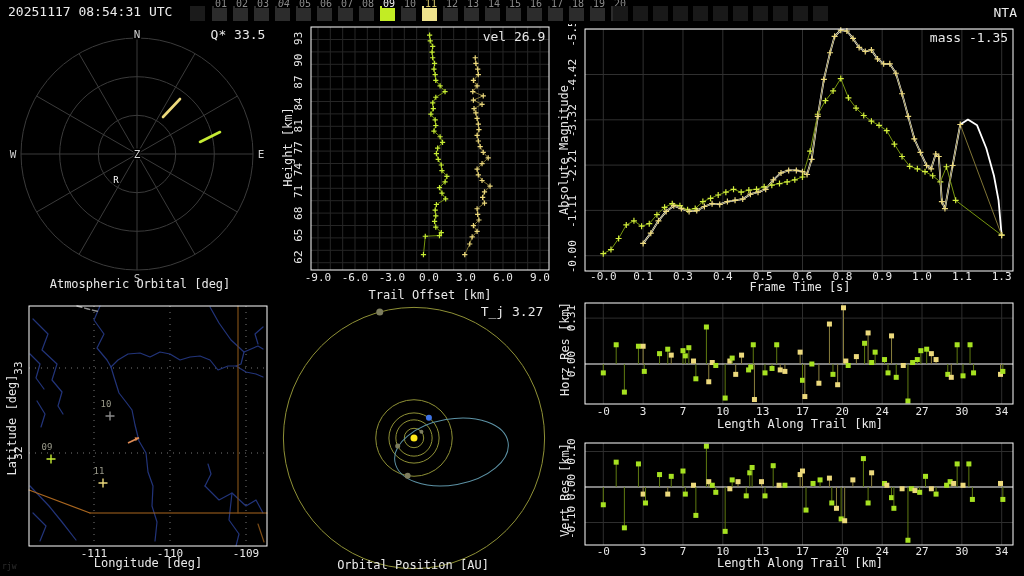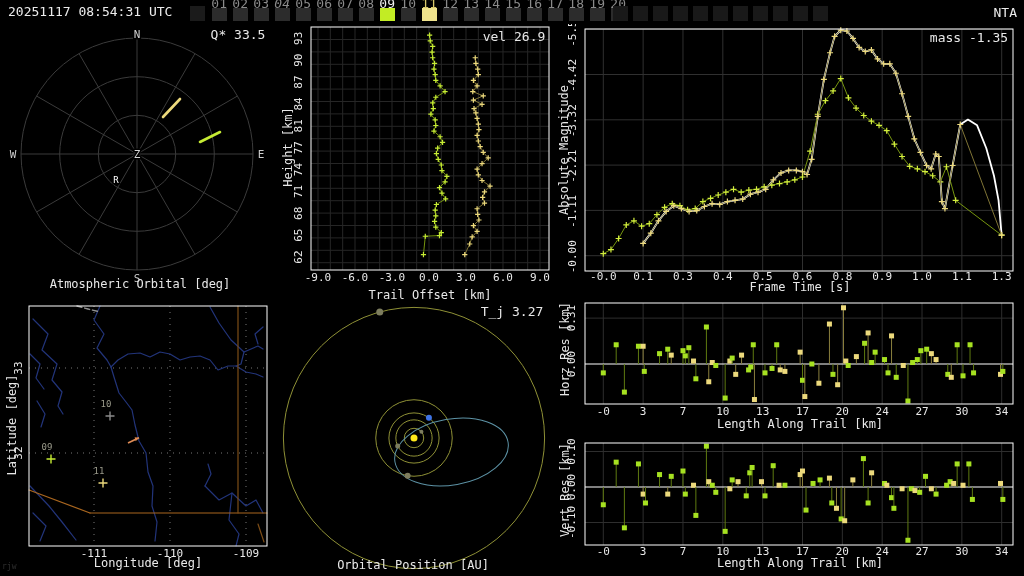--- a/index.html
+++ b/index.html
@@ -6,21 +6,21 @@
   body{width:1024px;height:576px;position:relative;overflow:hidden;
        font-family:"DejaVu Sans Mono",monospace;color:#e8e8e8;}
   .cl{position:absolute;transform:translate(-50%,-50%);white-space:nowrap;
       font-size:13px;color:#e8e8e8;}
   .cl.t12{font-size:12px;}
   .rot{transform:translate(-50%,-50%) rotate(-90deg);}
   #topbar{position:absolute;left:0;top:0;width:1024px;height:24px;}
   #timestamp{position:absolute;left:8px;top:4px;font-size:13px;color:#ececec;}
   #network-label{position:absolute;right:7px;top:5px;font-size:13px;color:#ececec;}
   .sbox{position:absolute;top:6px;width:15px;height:15px;background:#2c2c2c;}
-  .sbox .bl{position:absolute;top:-6px;right:-1px;font-size:13px;line-height:8px;
+  .sbox .bl{position:absolute;top:-6px;right:-1px;font-size:10px;line-height:8px;
       color:#8a8a8a;background:#000;padding:0 1px;text-align:right;}
   .sbox.blank{background:#1b1b1b;}
   .sbox.trail{background:#191919;}
   .sbox.green{background:#c2ec24;}
   .sbox.green .bl{color:#efefef;}
   .sbox.yellow{background:#efe28c;}
   .sbox.yellow .bl{color:#d8c86a;}
   #watermark{position:absolute;left:2px;top:562px;font-size:8px;color:#2e2e2e;}
   svg{position:absolute;display:block;}
   svg text{font-family:"DejaVu Sans Mono",monospace;}

